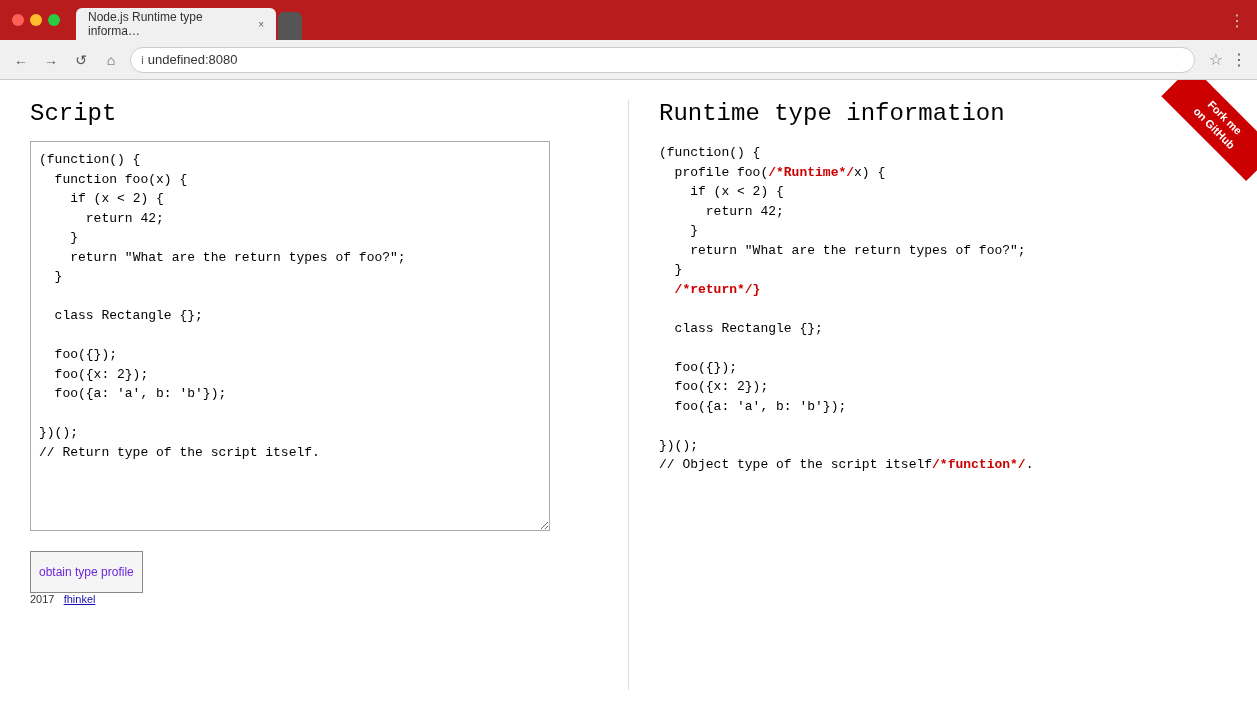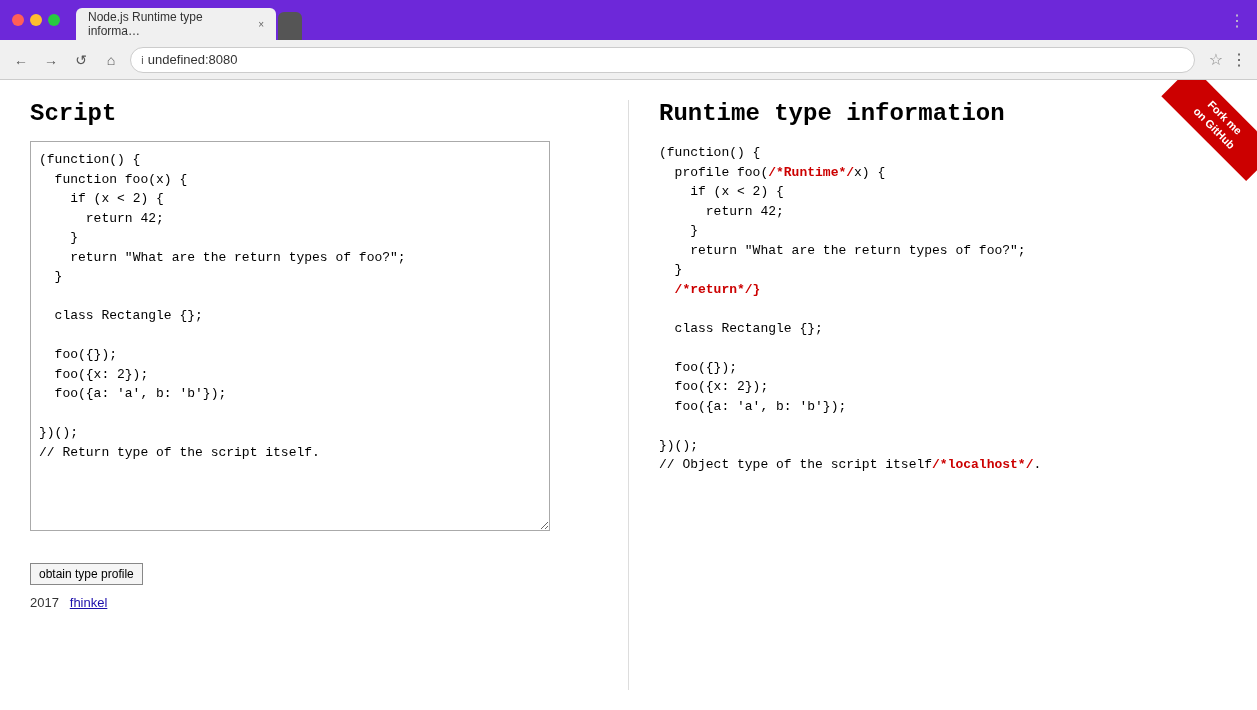--- a/index.html
+++ b/index.html
@@ -8,21 +8,21 @@
       font-family: Arial, sans-serif;
       background: #2b2b2b;
       width: 1257px;
       height: 710px;
       overflow: hidden;
     }
 
     
     .titlebar {
       height: 40px;
-      background: #6d28d9;
+      background: #b91c1c;
       display: flex;
       align-items: center;
       padding: 0 12px;
       gap: 8px;
       position: relative;
     }
 
     .traffic-lights {
       display: flex;
       gap: 6px;
@@ -163,52 +163,52 @@
 
     
     .left-panel {
       flex: 1;
       padding-right: 30px;
     }
 
     .panel-title {
       font-family: 'Courier New', Courier, monospace;
       font-size: 24px;
-      font-weight: bold;
+      font-weight: normal;
       margin-bottom: 14px;
       color: #000;
     }
 
     .code-editor {
       width: 520px;
       height: 390px;
       border: 1px solid #aaa;
       font-family: 'Courier New', Courier, monospace;
       font-size: 13px;
       color: #000;
       padding: 8px;
       resize: both;
       overflow: auto;
       background: white;
       line-height: 1.5;
     }
 
     .obtain-btn {
-      margin-top: 28px;
-      padding: 3px 8px;
+      margin-top: 16px;
+      padding: 13px 8px;
       border: 1px solid #888;
       background: #f5f5f5;
       font-size: 12px;
       cursor: pointer;
-      color: #000000;
+      color: #6d28d9;
     }
 
     .footer-text {
-      margin-top: 10px;
-      font-size: 13px;
+      margin-top: 0;
+      font-size: 11px;
       color: #333;
     }
 
     .footer-text a {
       color: #1a0dab;
       text-decoration: underline;
     }
 
     
     .right-panel {
@@ -347,17 +347,17 @@
 <span class="code-normal">  }</span>
 <span class="code-comment">  /*return*/}</span>
 
 <span class="code-normal">  class Rectangle {};</span>
 
 <span class="code-normal">  foo({});</span>
 <span class="code-normal">  foo({x: 2});</span>
 <span class="code-normal">  foo({a: 'a', b: 'b'});</span>
 
 <span class="code-normal">})();</span>
-<span class="code-normal">// Object type of the script itself</span><span class="code-comment">/*localhost*/</span><span class="code-normal">.</span></div>
+<span class="code-normal">// Object type of the script itself</span><span class="code-comment">/*function*/</span><span class="code-normal">.</span></div>
     </div>
 
   </div>
 </div>
 
 </body></html>

